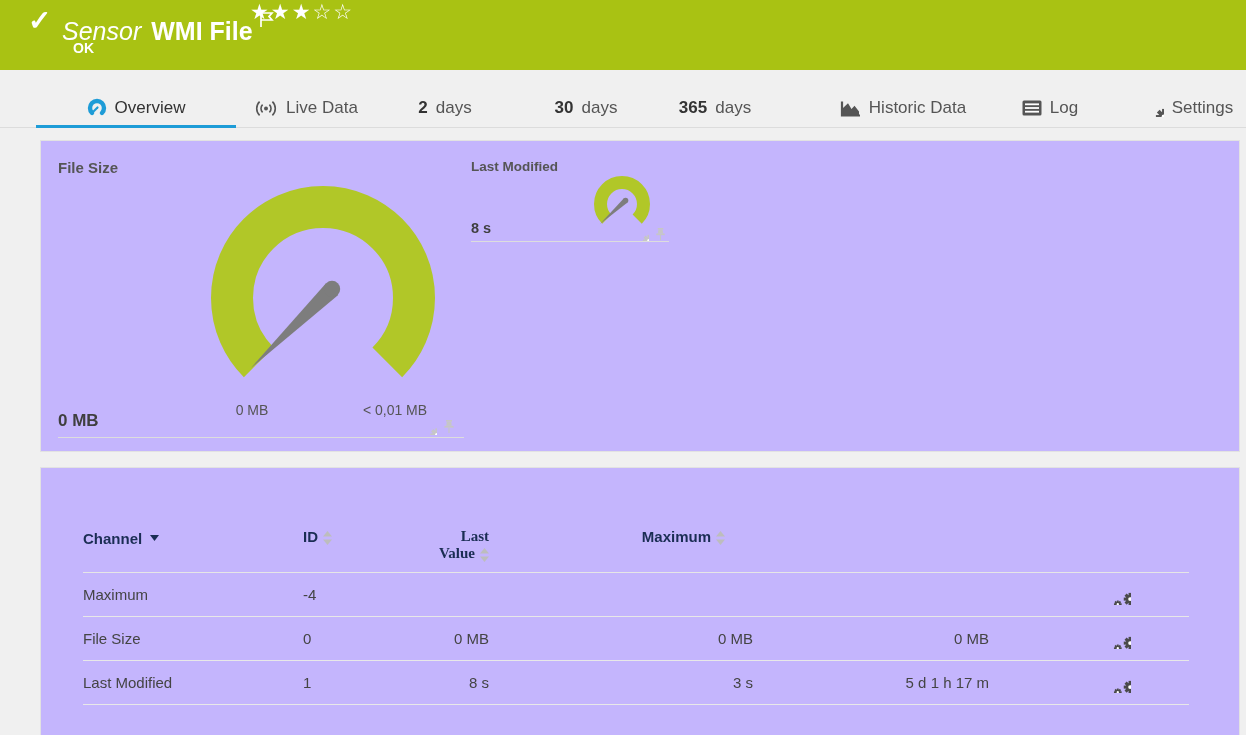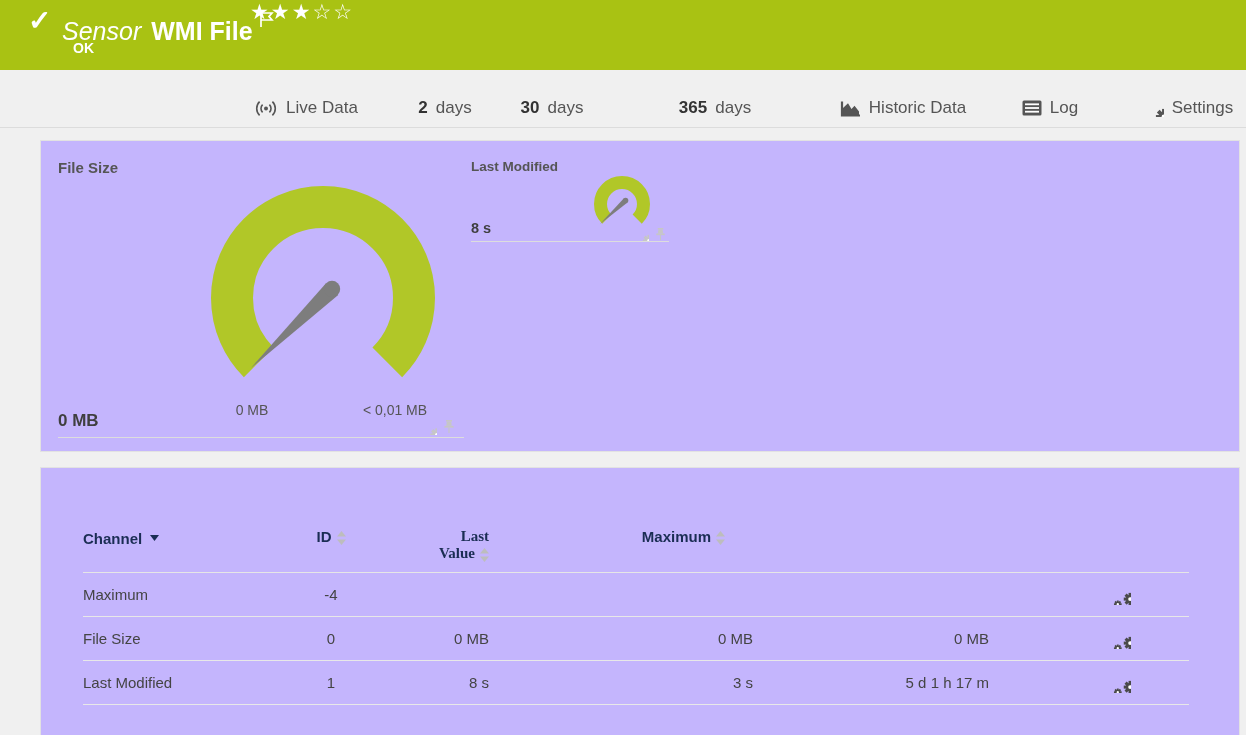--- a/index.html
+++ b/index.html
@@ -21,21 +21,21 @@
   
   .tabbar { position:absolute; left:0; top:88px; width:1246px; height:40px; border-bottom:1px solid #dcdcdc; }
   .tab { position:absolute; top:0; height:39px; display:flex; align-items:center; justify-content:center;
          gap:8px; font-size:17px; color:#555; cursor:pointer; white-space:nowrap; }
   .tab .num { font-weight:bold; color:#333; }
   .tab.active { color:#333; }
   .tab-underline { position:absolute; left:0; right:0; bottom:-1px; height:3px; background:#1e9cd7; }
   .t-overview { left:36px;  width:200px; }
   .t-live     { left:236px; width:140px; }
   .t-2d       { left:395px; width:100px; }
-  .t-30d      { left:497px; width:110px;align-items:center; }
+  .t-30d      { left:531px; width:110px;align-items:center; }
   .t-365d     { left:655px; width:120px; }
   .t-hist     { left:828px; width:150px; }
   .t-log      { left:1005px; width:90px; }
   .t-set      { left:1140px; width:100px; }
 
   
   .card { position:absolute; left:40px; width:1200px; background:#c4b5fd; border:1px solid #e2e2e2; }
   .card1 { top:140px; height:312px; }
   .card2 { top:467px; height:290px; }
 
@@ -59,21 +59,21 @@
   .lm-divider { left:430px; top:100px; width:198px; }
 
   
   .chan-table { position:absolute; left:42px; top:44px; width:1106px; font-size:15px; }
   .trow { display:flex; align-items:center; height:44px; border-bottom:1px solid #e8e8e8; }
   .thead { align-items:flex-start; height:auto; padding:16px 0 10px 0; border-bottom:1px solid #e6e6e6;
            color:#1b2d54; font-weight:bold; }
   .thead .cell { cursor:pointer; }
   .cell { flex:none; }
   .c-channel { width:220px; text-align:left; }
-  .c-id      { width:56px;  text-align:center; }
+  .c-id      { width:56px;  text-align:left; }
   .c-last    { width:130px; text-align:right; }
   .c-min     { width:264px; text-align:right; }
   .c-max     { width:236px; text-align:right; }
   .c-gear    { width:200px; text-align:right; padding-right:58px; }
   .c-last .wrap { display:inline-block; width:64px;font-family:Liberation Serif, serif; }
   .sort-icon { display:inline-block; margin-left:5px; }
   .caret-down-icon { display:inline-block; margin-left:8px; vertical-align:2px; }
   .row-gear { cursor:pointer; }
   svg.ic { display:inline-block; vertical-align:middle; }
 </style>
@@ -110,20 +110,28 @@
     <div class="title-line">
       <span class="kind">Sensor</span><span class="sensor-name">WMI File</span><span class="flag-icon"><svg class="ic" width="16" height="17" viewBox="0 0 16 17">
             <path d="M2,1 L2,16 M2,2 L13,2 L10,5.5 L13,9 L2,9" fill="none" stroke="#fff" stroke-width="1.7"></path>
           </svg></span>
     </div>
     <div class="stars">★★★☆☆</div>
     <div class="status-ok">OK</div>
   </div>
 
   <div class="tabbar">
+    <div class="tab t-overview active">
+      <span><svg class="ic" width="20" height="20" viewBox="0 0 20 20">
+            <path d="M5.05,14.95 A7,7 0 1 1 14.95,14.95" fill="none" stroke="#1e9cd7" stroke-width="4.4" stroke-linecap="round"></path>
+            <line x1="10.5" y1="9.5" x2="6" y2="14" stroke="#1e9cd7" stroke-width="2.2" stroke-linecap="round"></line>
+          </svg></span>
+      <span>Overview</span>
+      <div class="tab-underline"></div>
+    </div>
     <div class="tab t-live">
       <span><svg class="ic" width="24" height="17" viewBox="0 0 24 17">
             <circle cx="12" cy="8.5" r="2" fill="#555"></circle>
             <path d="M8.6,4.6 A5.5,5.5 0 0 0 8.6,12.4 M5.6,1.6 A9.7,9.7 0 0 0 5.6,15.4 M15.4,4.6 A5.5,5.5 0 0 1 15.4,12.4 M18.4,1.6 A9.7,9.7 0 0 1 18.4,15.4" fill="none" stroke="#555" stroke-width="1.6"></path>
           </svg></span>
       <span>Live Data</span>
     </div>
     <div class="tab t-2d">
       <span class="num">2</span>
       <span>days</span>

